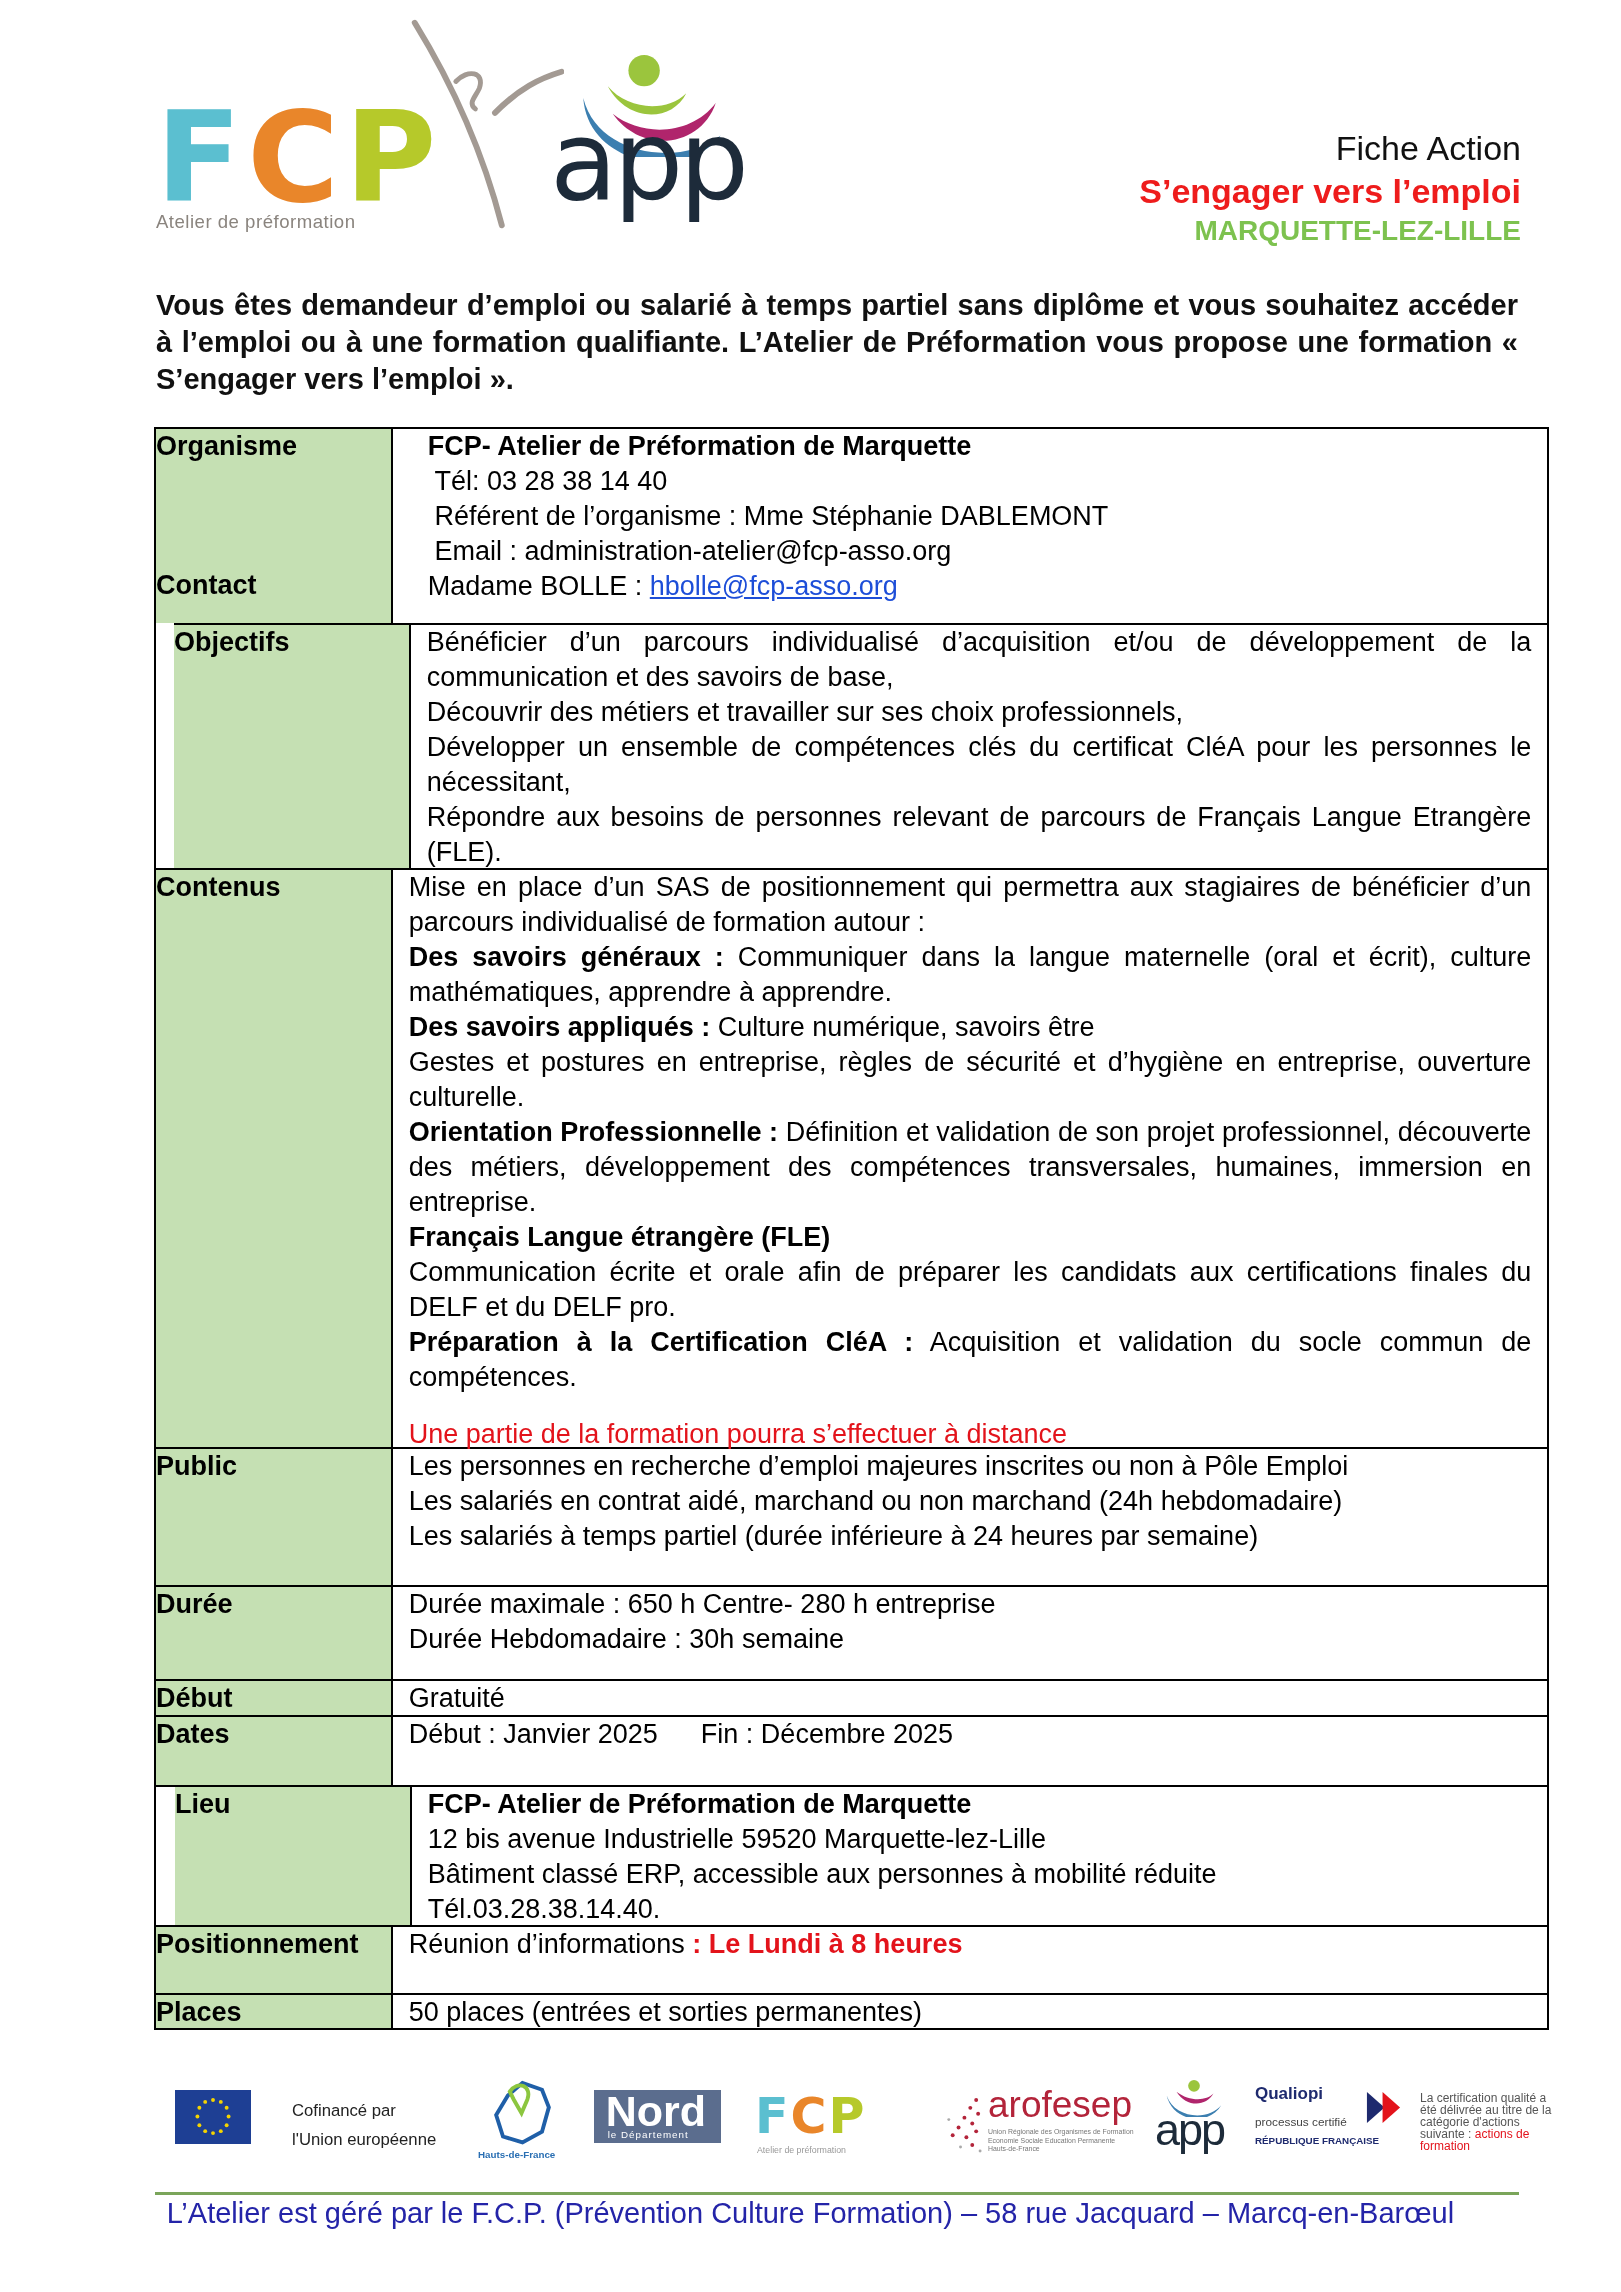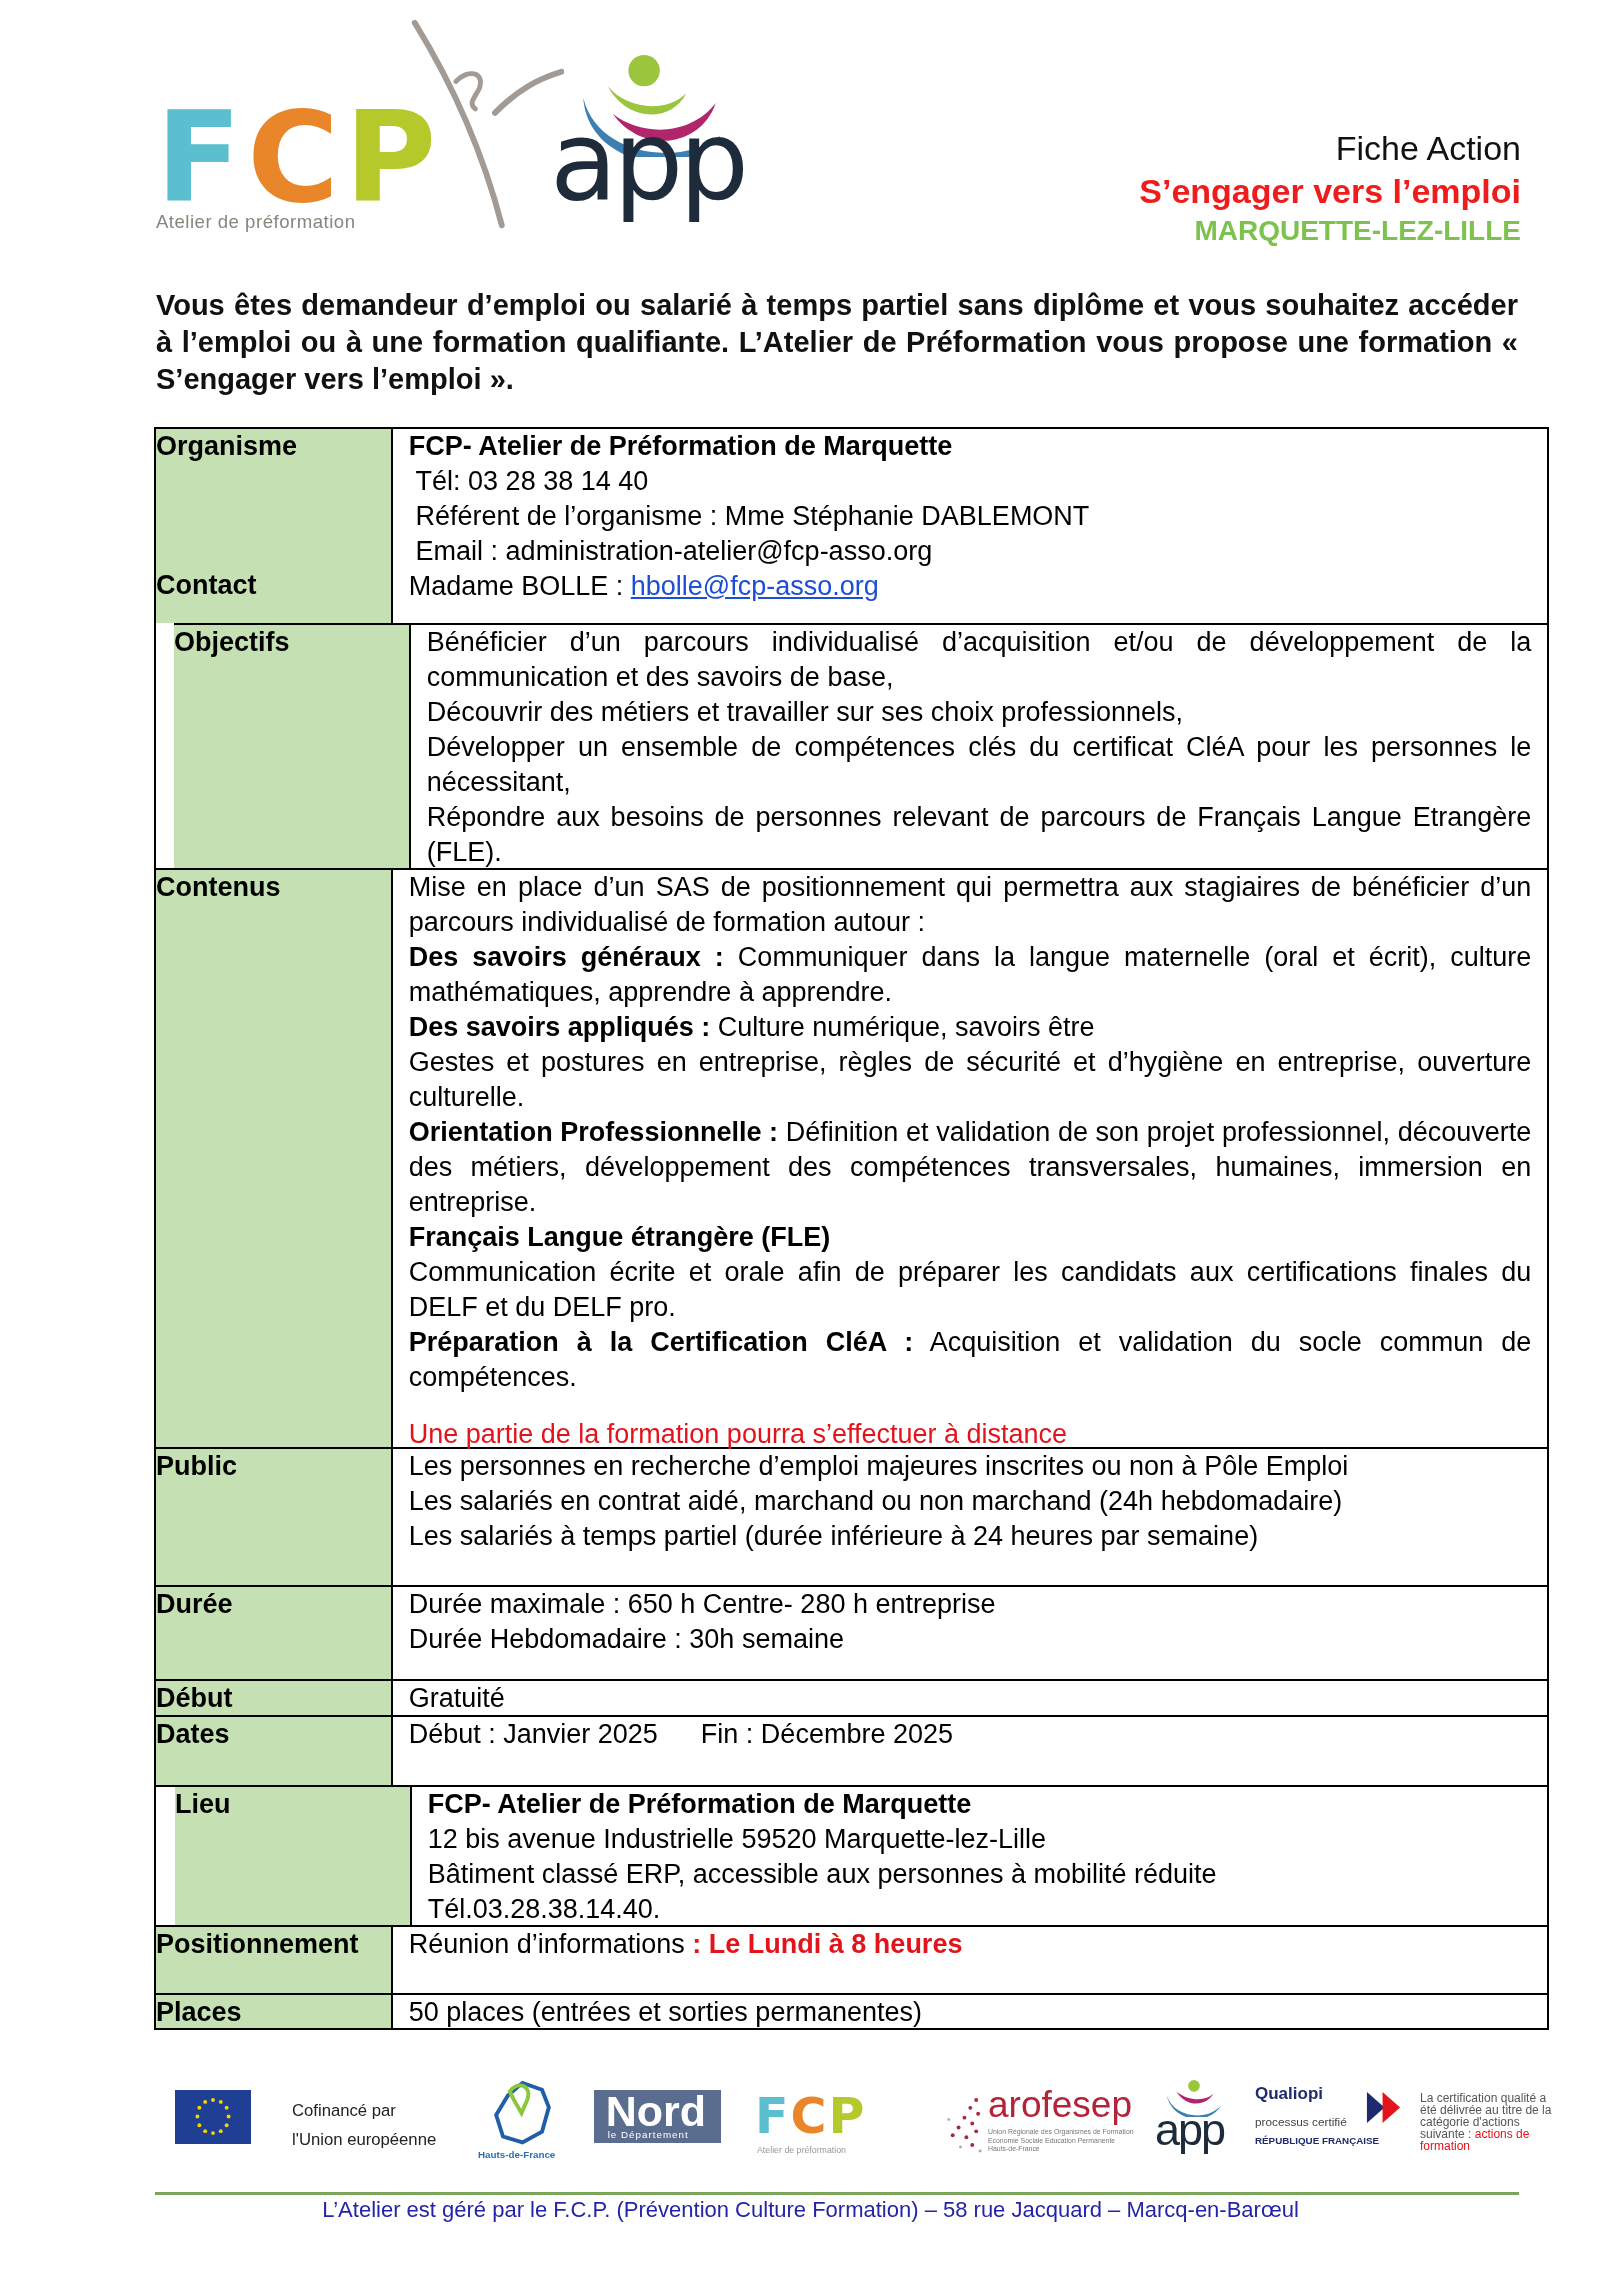--- a/index.html
+++ b/index.html
@@ -26,21 +26,21 @@
   .title-2 { font-size: 34px; color: #ee1c1c; font-weight: bold; line-height: 43px; }
   .title-3 { font-size: 28px; color: #7dc24f; font-weight: bold; line-height: 35px; }
 
   .intro { position: absolute; left: 156px; top: 287px; width: 1362px; font-size: 29px;
            font-weight: bold; line-height: 37px; text-align: justify; color: #111; }
 
   
   .fiche { position: absolute; left: 154px; top: 427px; width: 1391px; border: 2.9px solid #000;
            border-collapse: collapse; }
   .row { display: flex; border-top: 2.9px solid #000; }
-  .row:first-child { border-top: none; }
+  .row:first-child { border-top: none; gap: 19px; }
   .lab { width: 235px; flex: none; background: #c5e0b3; border-right: 2.9px solid #000;
          font-size: 27px; font-weight: bold; padding: 0 0 0 0; line-height: 35px; position: relative; }
   .val { flex: 1; font-size: 27px; line-height: 35px; padding: 0 15.7px 0 15.7px; text-align: justify; }
   .val .ln { display: block; }
   .val .indent { padding-left: 6.9px; }
   .b { font-weight: bold; }
   .red { color: #e3131b; }
   .link { color: #1d4ed8; text-decoration: underline; }
   .nojust { text-align: left; }
 
@@ -64,21 +64,21 @@
   .app-mini-t { position: absolute; left: 0; top: 25.5px; font-size: 45px; color: #1d2b3a; letter-spacing: -2px; }
   .qualiopi { position: absolute; left: 1100px; top: 9.8px; width: 294px; height: 78px; }
   .q-t { position: absolute; left: 0; top: -3.9px; font-size: 17px; font-weight: bold; color: #1e2a6e; }
   .q-s { position: absolute; left: 0; top: 27.4px; font-size: 11.8px; color: #444; }
   .q-r { position: absolute; left: 0; top: 47px; font-size: 9.8px; font-weight: bold; color: #1e2a6e; }
   .q-arrows { position: absolute; left: 110px; top: 0; width: 39px; height: 39px; }
   .q-note { position: absolute; left: 165px; top: 3.9px; font-size: 12px; color: #555; line-height: 12px; width: 137px; }
   .q-note .red { color: #e3131b; }
 
   .footer-line { position: absolute; left: 155px; top: 2192px; width: 1364px; height: 2.9px; background: #7aa55a; }
-  .footer-text { position: absolute; left: 0; width: 1621px; top: 2197px; text-align: center; font-size: 22px; color: #2424a8; }
+  .footer-text { position: absolute; left: 0; width: 1621px; top: 2197px; text-align: center; font-size: 29px; color: #2424a8; }
 </style>
 </head>
 <body>
 
 <div class="logo-fcp">
   <svg class="fcp-swoosh" viewBox="0 0 420 230">
     <path d="M268 8 C300 60 335 130 357 215" stroke="#a39a93" stroke-width="6" fill="none" stroke-linecap="round"></path>
     <path d="M350 100 C375 75 395 65 418 58" stroke="#a39a93" stroke-width="6" fill="none" stroke-linecap="round"></path>
     <path d="M310 68 C322 55 340 58 334 75 C330 84 322 90 330 96" stroke="#a39a93" stroke-width="5" fill="none" stroke-linecap="round"></path>
   </svg>

